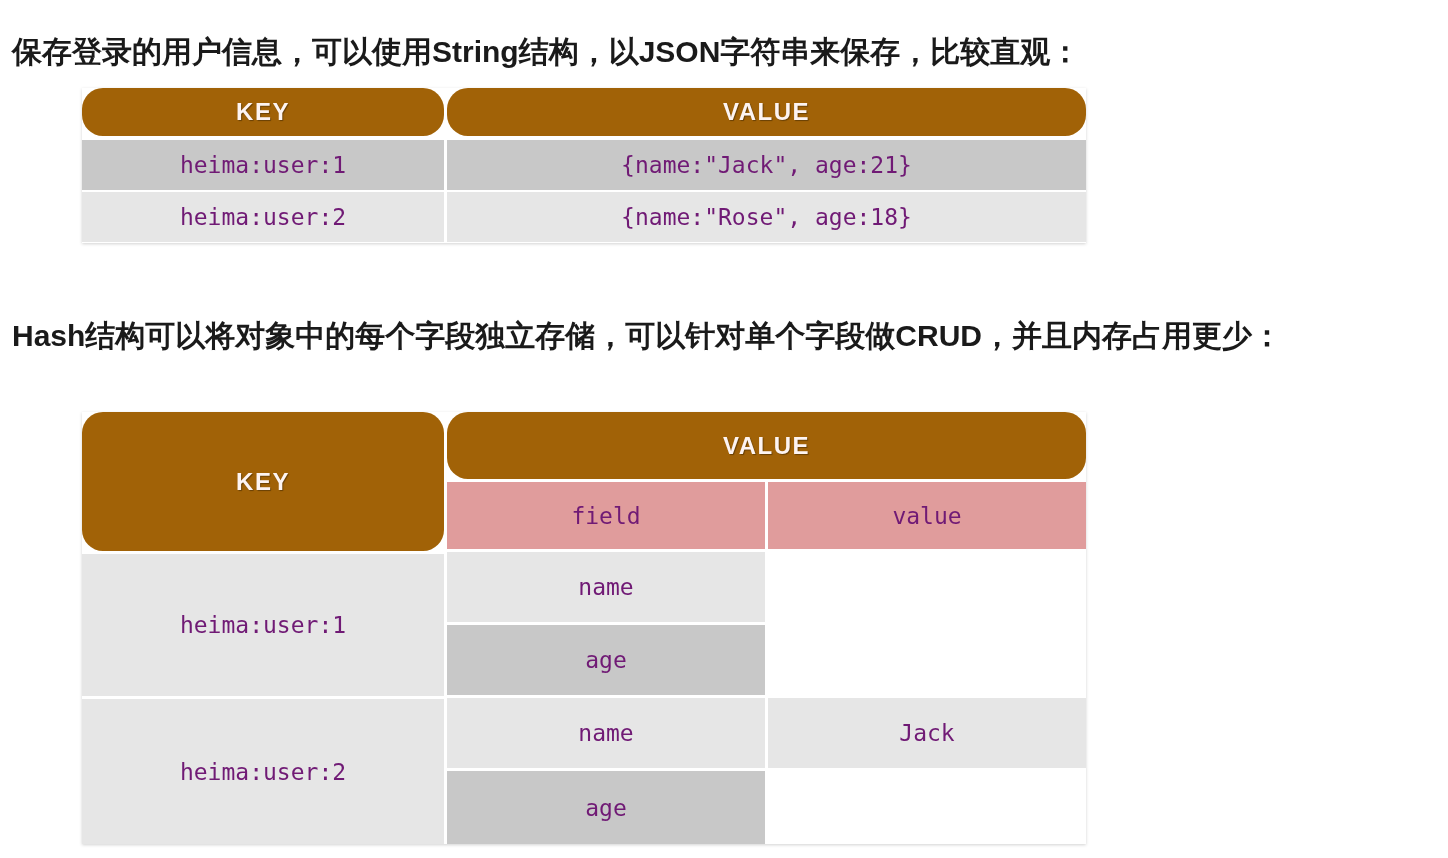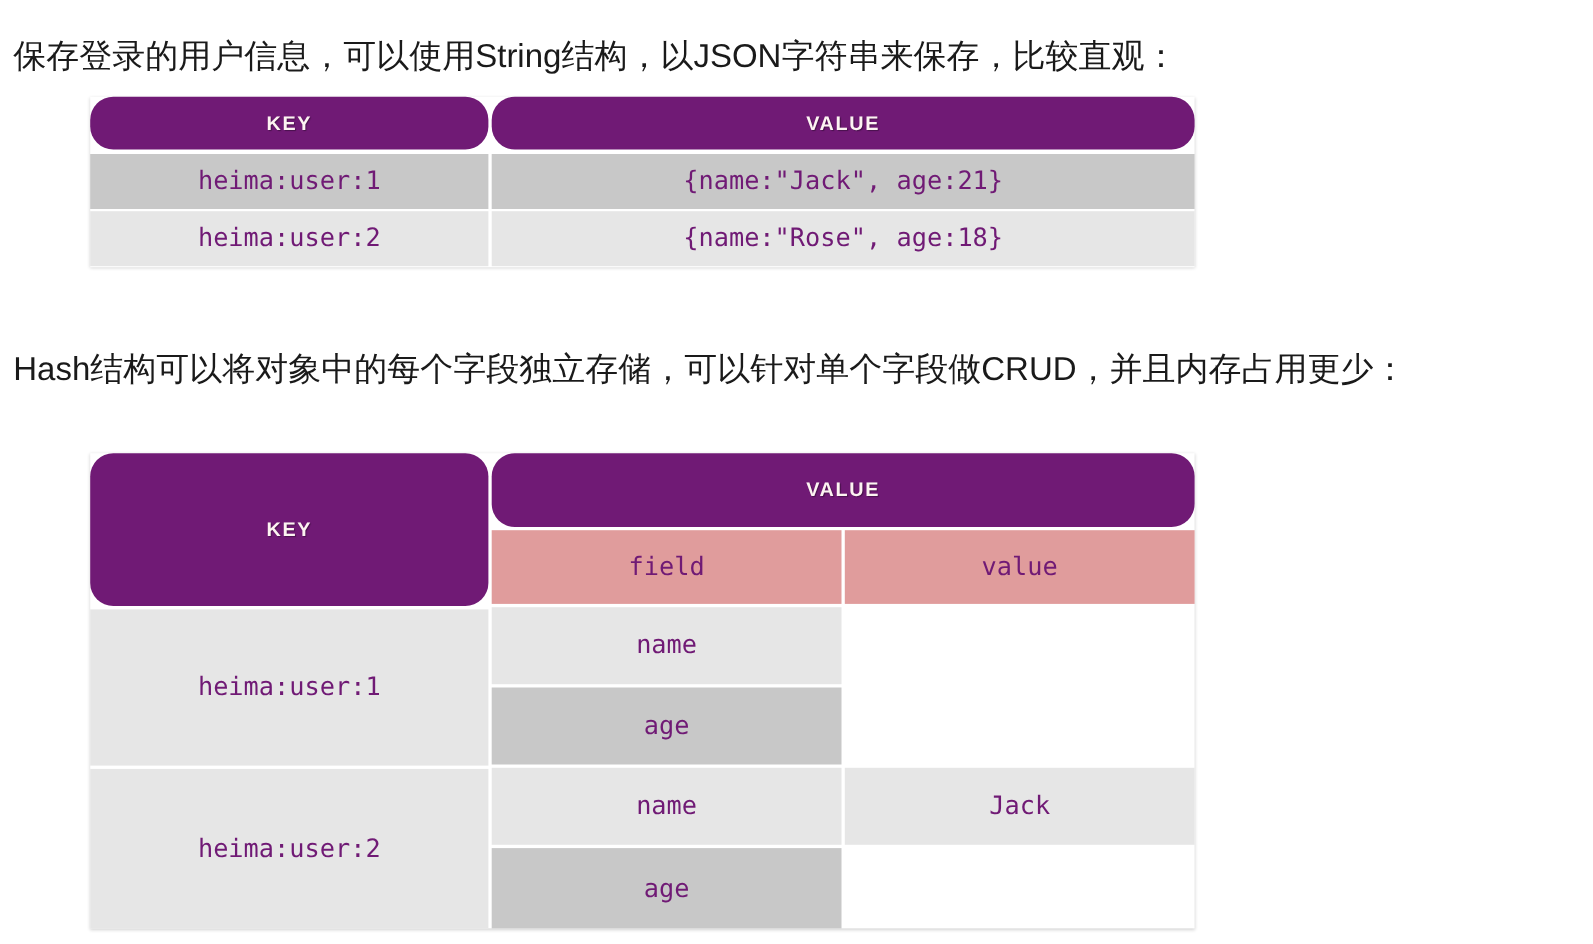--- a/index.html
+++ b/index.html
@@ -9,21 +9,21 @@
     background: #ffffff;
     font-family: "Liberation Sans", sans-serif;
   }
   body { position: relative; overflow: hidden; }
 
   .para {
     position: absolute;
     font-size: 30px;
     line-height: 1.2;
     color: #1a1a1a;
-    font-weight: 400;
+    font-weight: 700;
     letter-spacing: 0px;
     white-space: nowrap;
   }
   #para-1 { left: 12px; top: 34px; }
   #para-2 { left: 12px; top: 318px; }
 
   
   .tbl {
     position: absolute;
     background: #ffffff;
@@ -35,24 +35,24 @@
     display: flex;
     align-items: center;
     justify-content: center;
     font-family: "DejaVu Sans Mono", monospace;
     font-size: 23px;
     color: #701a75;
   }
   .hdr {
     font-family: "Liberation Sans", sans-serif;
     font-weight: bold;
-    font-size: 18px;
+    font-size: 24px;
     letter-spacing: 1.5px;
     color: #fdf4f2;
-    background: #701a75;
+    background: #a16207;
     text-shadow: 1px 1px 1px rgba(0,0,0,0.35);
     border-radius: 21px;
   }
   .gray-d { background: #c8c8c8; }
   .gray-l { background: #e6e6e6; }
   .pink   { background: #e09c9c; }
 
   
   #table-string {
     left: 82px; top: 88px;

